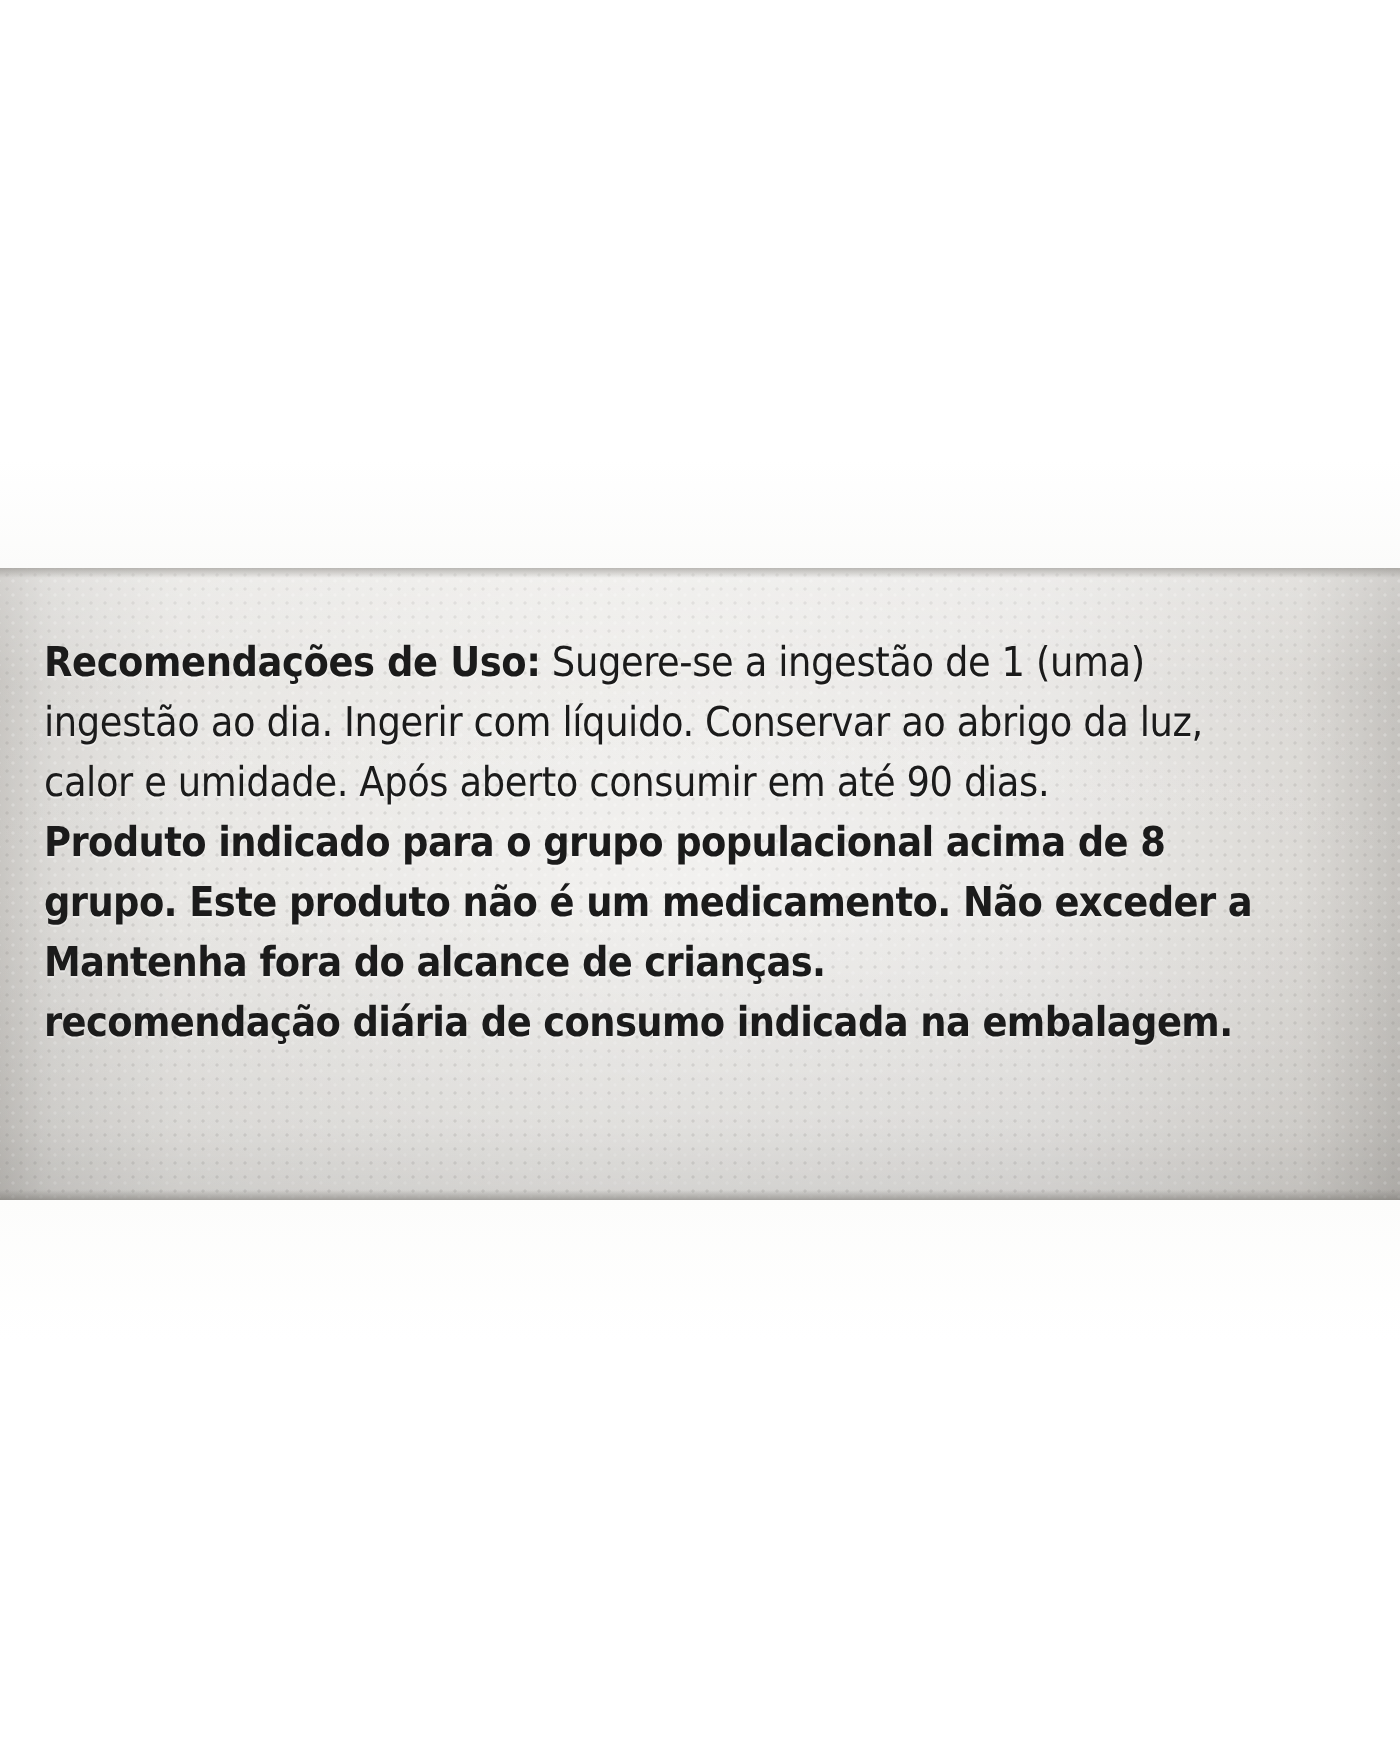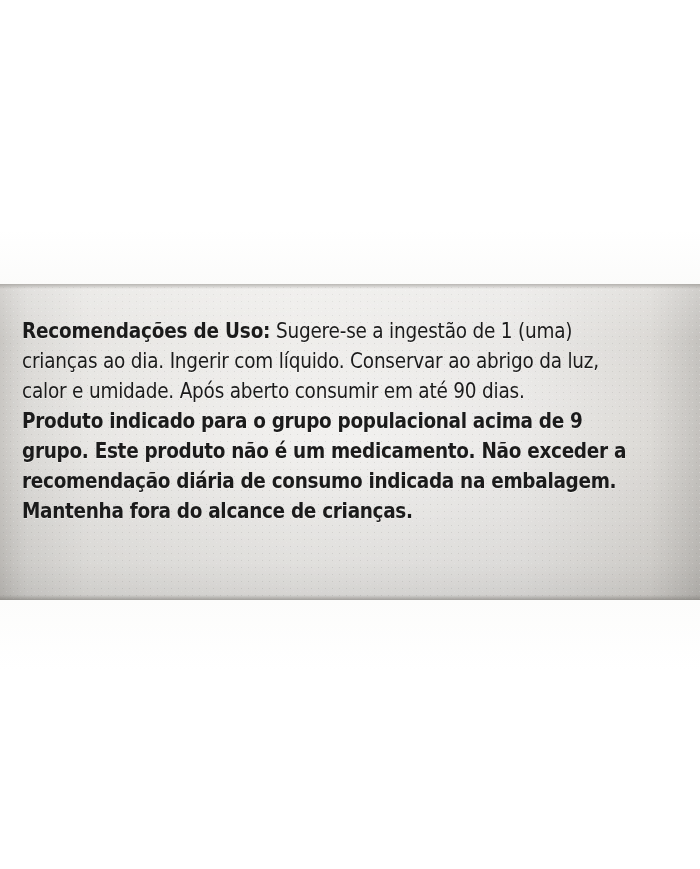--- a/index.html
+++ b/index.html
@@ -133,21 +133,21 @@
     <div class="label-texture"></div>
     <div class="label-sheen"></div>
     <div class="band-edge-top"></div>
     <div class="band-edge-bottom"></div>
   </div>
 
   <div class="photo-band white-bottom"></div>
 
   <div class="text-block">
     <div class="line"><span class="bold">Recomendações de Uso:</span><span class="reg"> Sugere-se a ingestão de 1 (uma)</span></div>
-    <div class="line reg">crianças ao dia. Ingerir com líquido. Conservar ao abrigo da luz,</div>
+    <div class="line reg">ingestão ao dia. Ingerir com líquido. Conservar ao abrigo da luz,</div>
     <div class="line reg">calor e umidade. Após aberto consumir em até 90 dias.</div>
-    <div class="line heavy">Produto indicado para o grupo populacional acima de 9</div>
+    <div class="line heavy">Produto indicado para o grupo populacional acima de 8</div>
     <div class="line heavy">grupo. Este produto não é um medicamento. Não exceder a</div>
+    <div class="line heavy">Mantenha fora do alcance de crianças.</div>
     <div class="line heavy">recomendação diária de consumo indicada na embalagem.</div>
-    <div class="line heavy">Mantenha fora do alcance de crianças.</div>
   </div>
 
 </div>
 
 </body></html>

